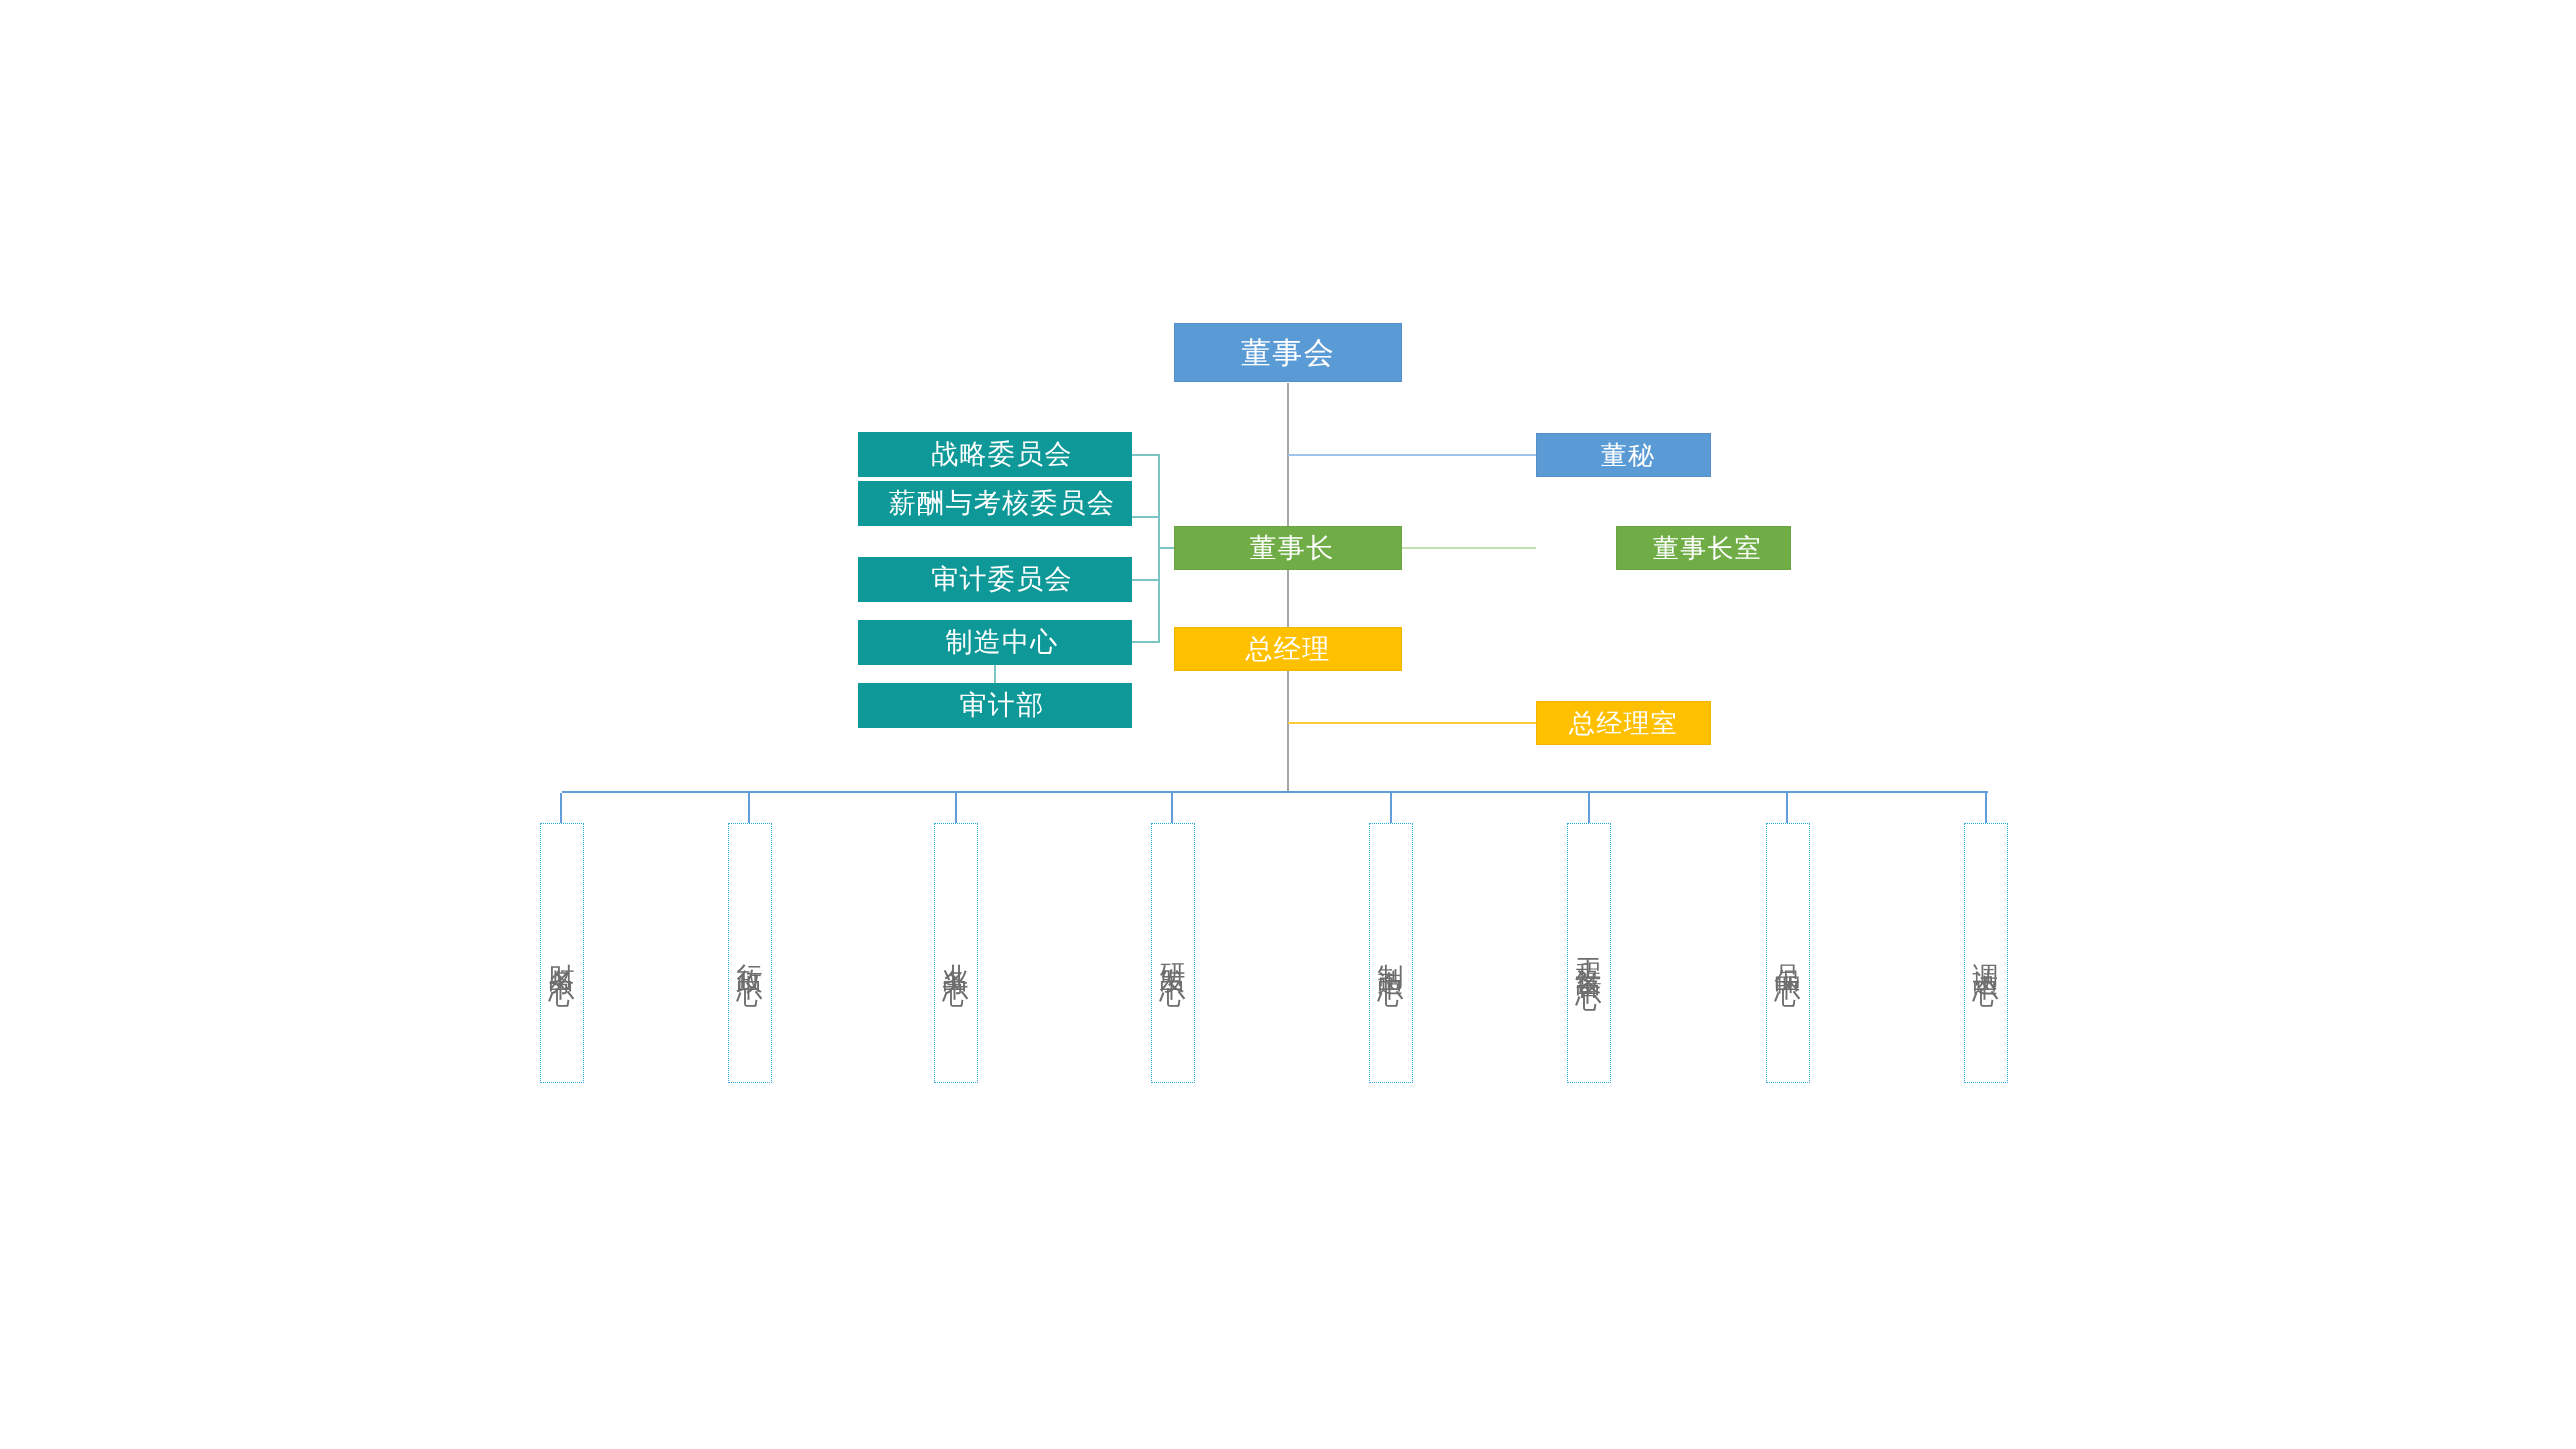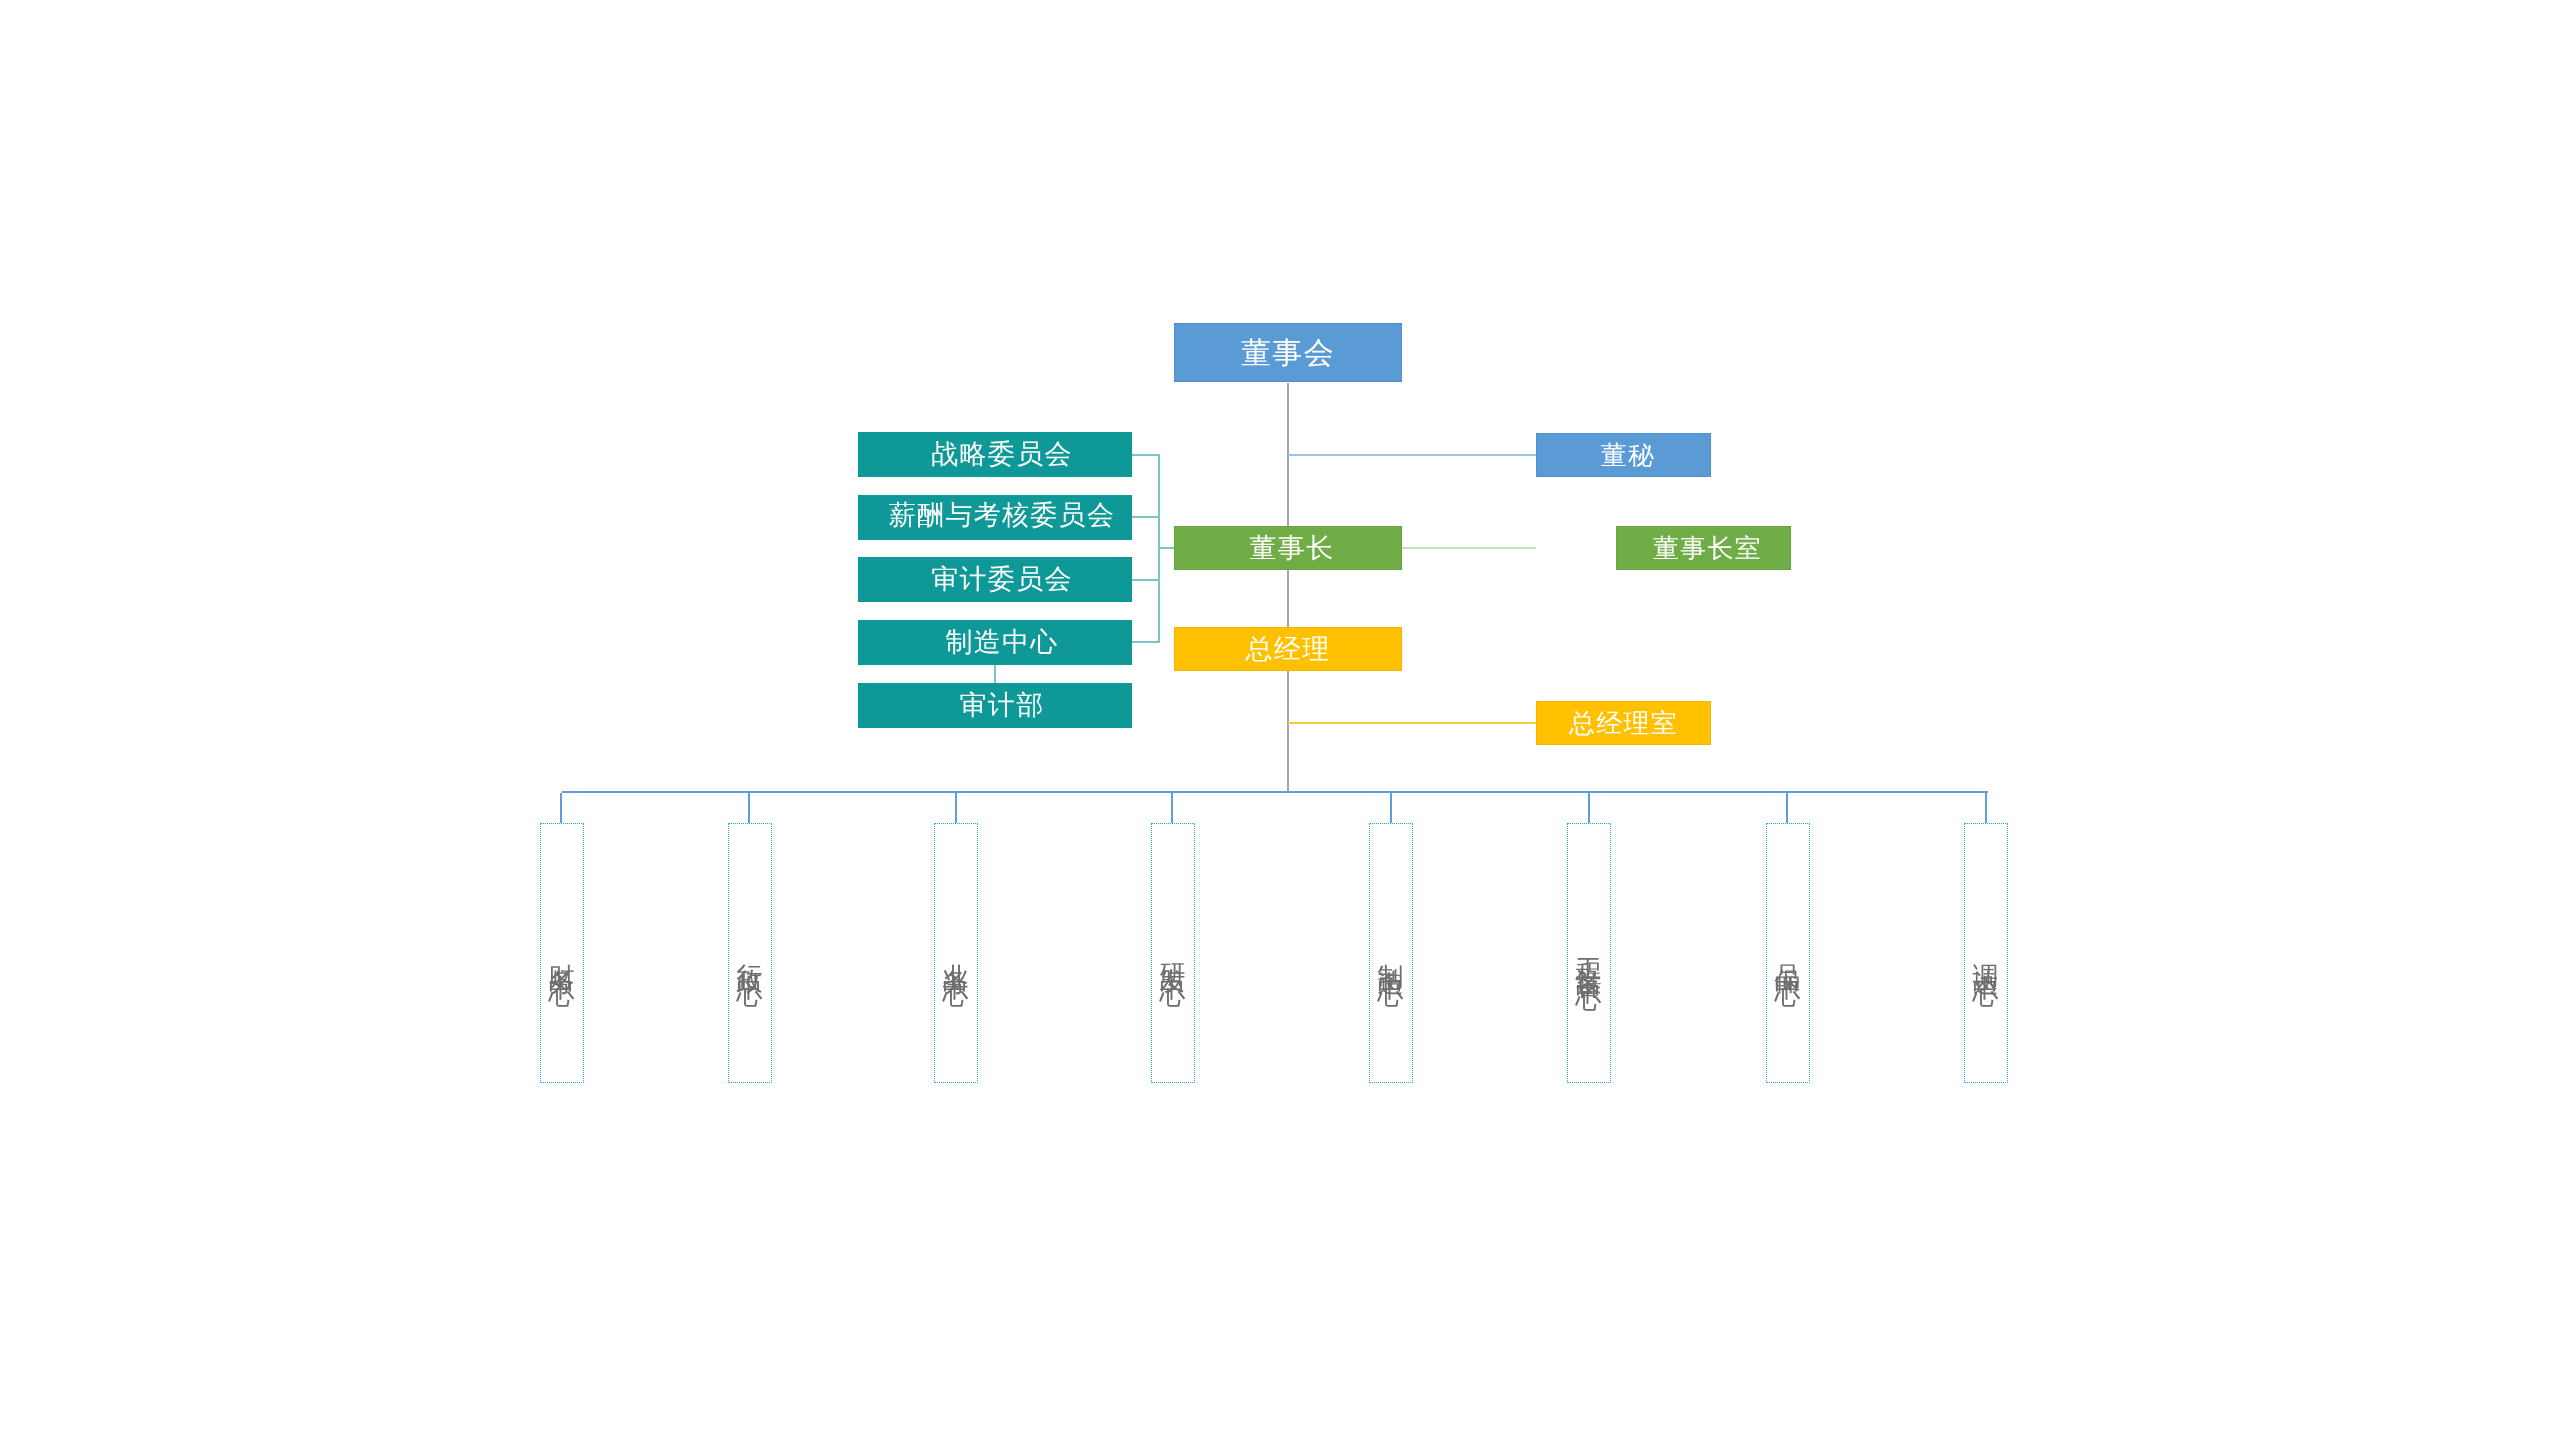--- a/index.html
+++ b/index.html
@@ -35,21 +35,21 @@
 
   .board           { left: 1174px; top: 323px;  width: 228px; height: 59px; font-size: 30px; }
   .secretary       { left: 1536px; top: 433px;  width: 175px; height: 44px; font-size: 26px; padding-left: 9px; }
   .chairman        { left: 1174px; top: 526px;  width: 228px; height: 44px; font-size: 27px; }
   .chairman-office { left: 1616px; top: 526px;  width: 175px; height: 44px; font-size: 26px; }
   .gm              { left: 1174px; top: 627px;  width: 228px; height: 44px; font-size: 27px; }
   .gm-office       { left: 1536px; top: 701px; width: 175px; height: 44px; font-size: 26px; }
 
   .committee { left: 858px; width: 274px; height: 45px; font-size: 27px; }
   .com-0 { top: 432px; }
-  .com-1 { top: 495px; font-family: Liberation Mono, monospace; }
+  .com-1 { top: 481px; }
   .com-2 { top: 557px; }
   .com-3 { top: 620px; }
   .audit-dept { left: 858px; top: 683px; width: 274px; height: 45px; font-size: 27px; }
 
   .center-box {
     position: absolute;
     top: 823px;
     width: 44px;
     height: 260px;
     box-sizing: border-box;

